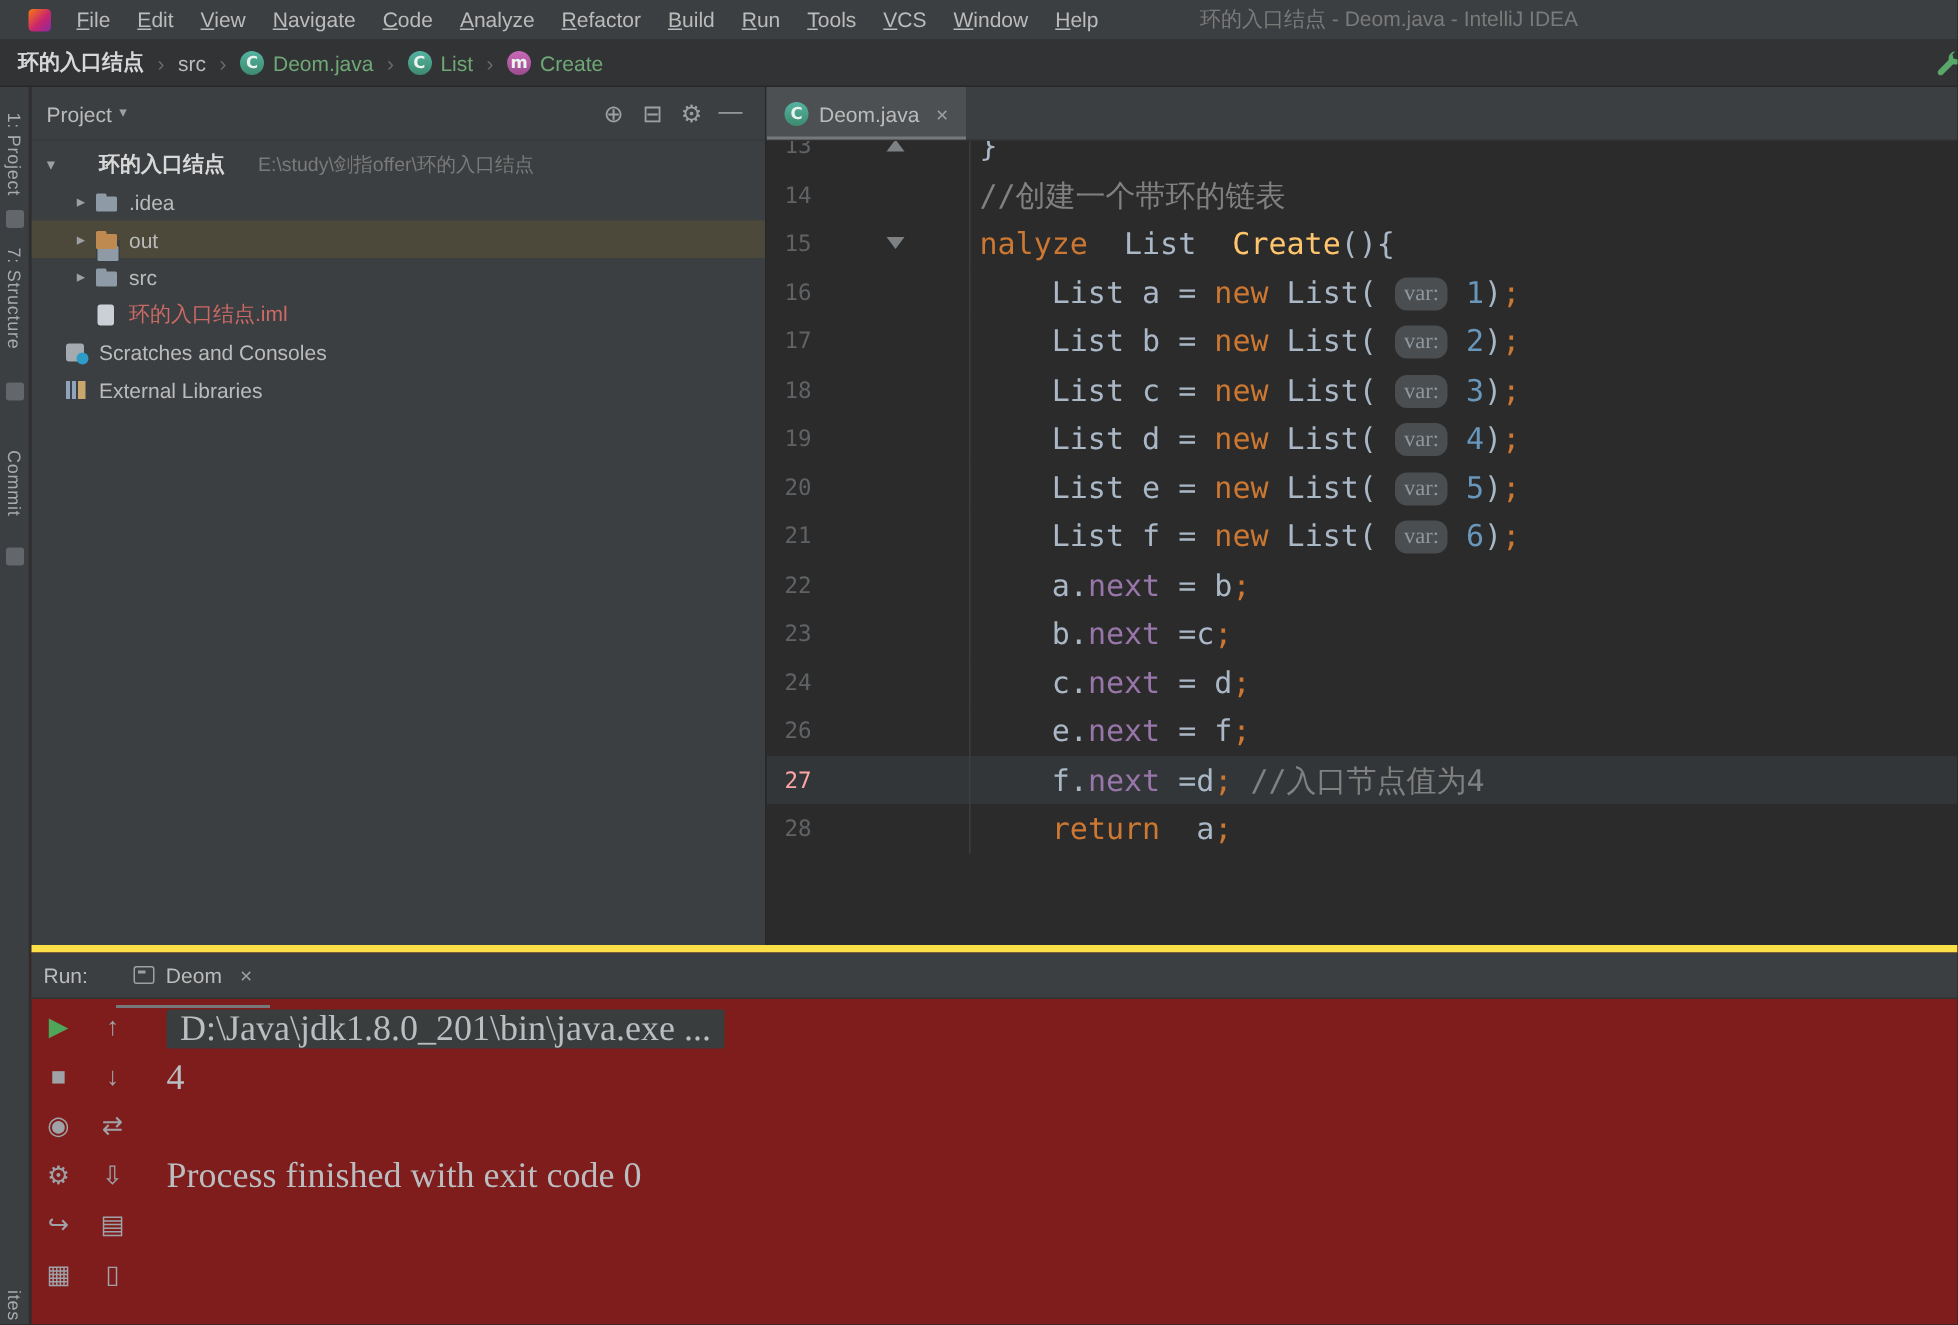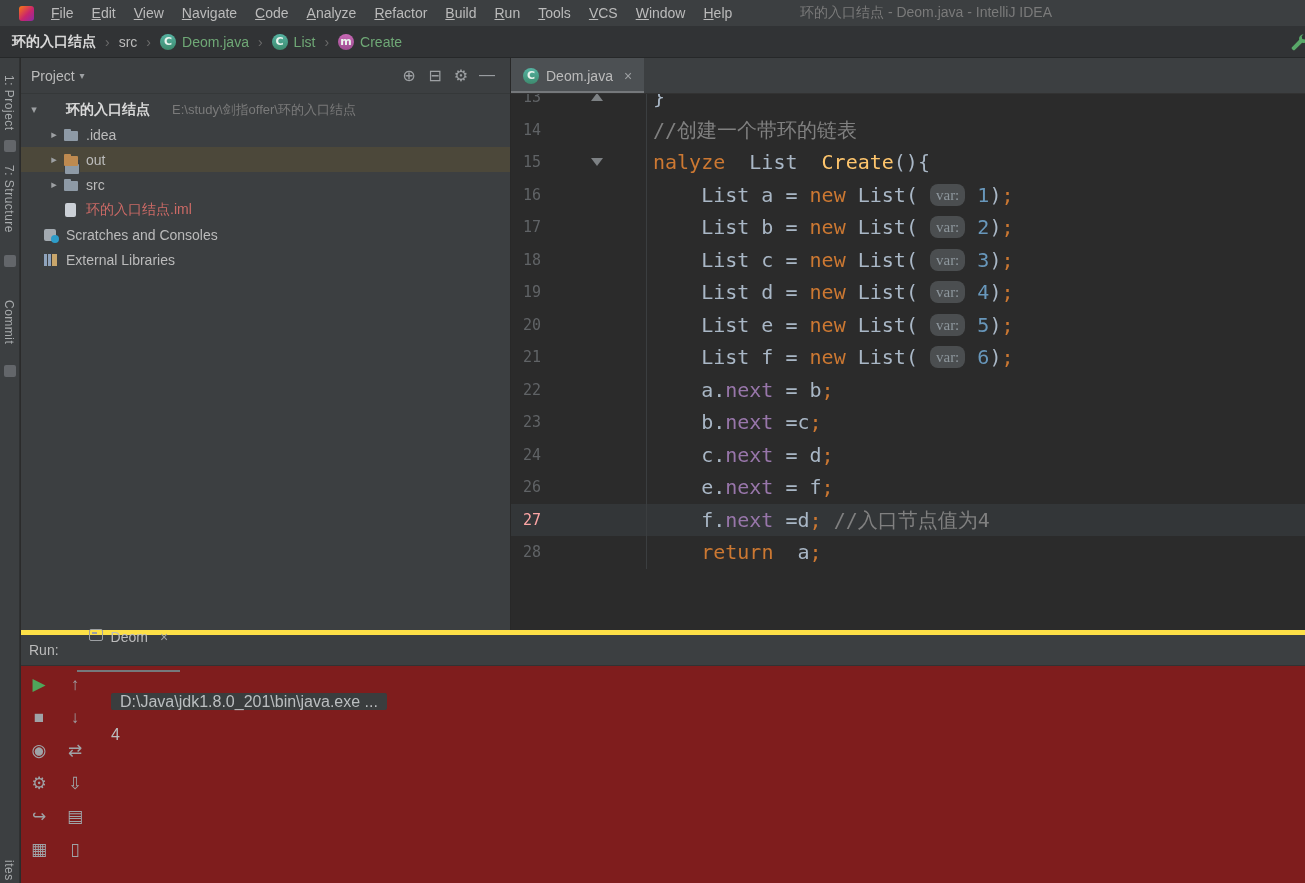--- a/index.html
+++ b/index.html
@@ -76,28 +76,28 @@
   .tok-f{color:#9876AA}
   .tok-n{color:#6897BB}
   .tok-c{color:#808080}
   .tok-s{color:#CC7832}
   .hint{display:inline-block;background:#4B4E50;color:#8E979D;border-radius:8px;padding:0 6px;font-size:15px;line-height:22px;vertical-align:2px;font-family:Liberation Serif, serif}
 
   
   .runpanel{position:absolute;left:21px;top:630px;right:0;bottom:0;background:#7f1d1d;border-top:5px solid #fde047}
   .runheader{height:31px;background:#3C3F41;display:flex;align-items:center;padding-left:8px;border-bottom:1px solid #323232}
   .runlabel{font-size:14px;color:#BBBBBB;margin-right:18px}
-  .runtab{display:flex;gap:8px;height:43px;padding:0 12px;box-shadow:inset 0 -2px 0 #75787B}
+  .runtab{display:flex;align-items:center;gap:8px;height:43px;padding:0 12px;box-shadow:inset 0 -2px 0 #75787B}
   .term-icon{width:14px;height:12px;border:1px solid #9DA0A3;border-radius:2px;position:relative;flex:none}
   .term-icon::after{content:"";position:absolute;left:2px;top:2px;width:5px;height:2px;background:#9DA0A3}
   .runbody{position:absolute;left:0;top:31px;right:0;bottom:0}
   .runtools{position:absolute;left:0;top:2px;width:72px;bottom:0;display:grid;grid-template-columns:36px 36px;grid-auto-rows:33px;justify-items:center;align-items:center}
   .rt{font-size:17px;color:#9FA3A7;line-height:1}
   .rt.green{color:#4FA65A}
-  .console{position:absolute;left:72px;top:0;right:0;bottom:0;font-family:Liberation Sans, sans-serif;font-size:16px;line-height:32.5px;color:#BBBEC0;padding:20px 0 0 18px;white-space:pre}
+  .console{position:absolute;left:72px;top:0;right:0;bottom:0;font-family:Liberation Serif, serif;font-size:24px;line-height:32.5px;color:#BBBEC0;padding:4px 0 0 18px;white-space:pre}
   .cline{height:32.5px}
   .folded{background:#3A3D3E;padding:0 9px;border-radius:2px}
 </style>
 </head>
 <body>
 
 <div class="menubar">
   <span class="logo"></span>
   <nav id="menus"><span class="menu-item"><u>F</u>ile</span><span class="menu-item"><u>E</u>dit</span><span class="menu-item"><u>V</u>iew</span><span class="menu-item"><u>N</u>avigate</span><span class="menu-item"><u>C</u>ode</span><span class="menu-item"><u>A</u>nalyze</span><span class="menu-item"><u>R</u>efactor</span><span class="menu-item"><u>B</u>uild</span><span class="menu-item"><u>R</u>un</span><span class="menu-item"><u>T</u>ools</span><span class="menu-item"><u>V</u>CS</span><span class="menu-item"><u>W</u>indow</span><span class="menu-item"><u>H</u>elp</span></nav>
   <span class="win-title">环的入口结点 - Deom.java - IntelliJ IDEA</span>
@@ -284,15 +284,15 @@
         <span class="rt">↓</span>
         <span class="rt">◉</span>
         <span class="rt">⇄</span>
         <span class="rt">⚙</span>
         <span class="rt">⇩</span>
         <span class="rt">↪</span>
         <span class="rt">▤</span>
         <span class="rt">▦</span>
         <span class="rt">▯</span>
       </div>
-    <div class="console" id="console"><div class="cline"><span class="folded">D:\Java\jdk1.8.0_201\bin\java.exe ...</span></div><div class="cline"><span>4</span></div><div class="cline"><span></span></div></div>
+    <div class="console" id="console"><div class="cline"><span class="folded">D:\Java\jdk1.8.0_201\bin\java.exe ...</span></div><div class="cline"><span>4</span></div><div class="cline"><span></span></div><div class="cline"><span>Process finished with exit code 0</span></div></div>
   </div>
 </div>
 
 </body></html>

